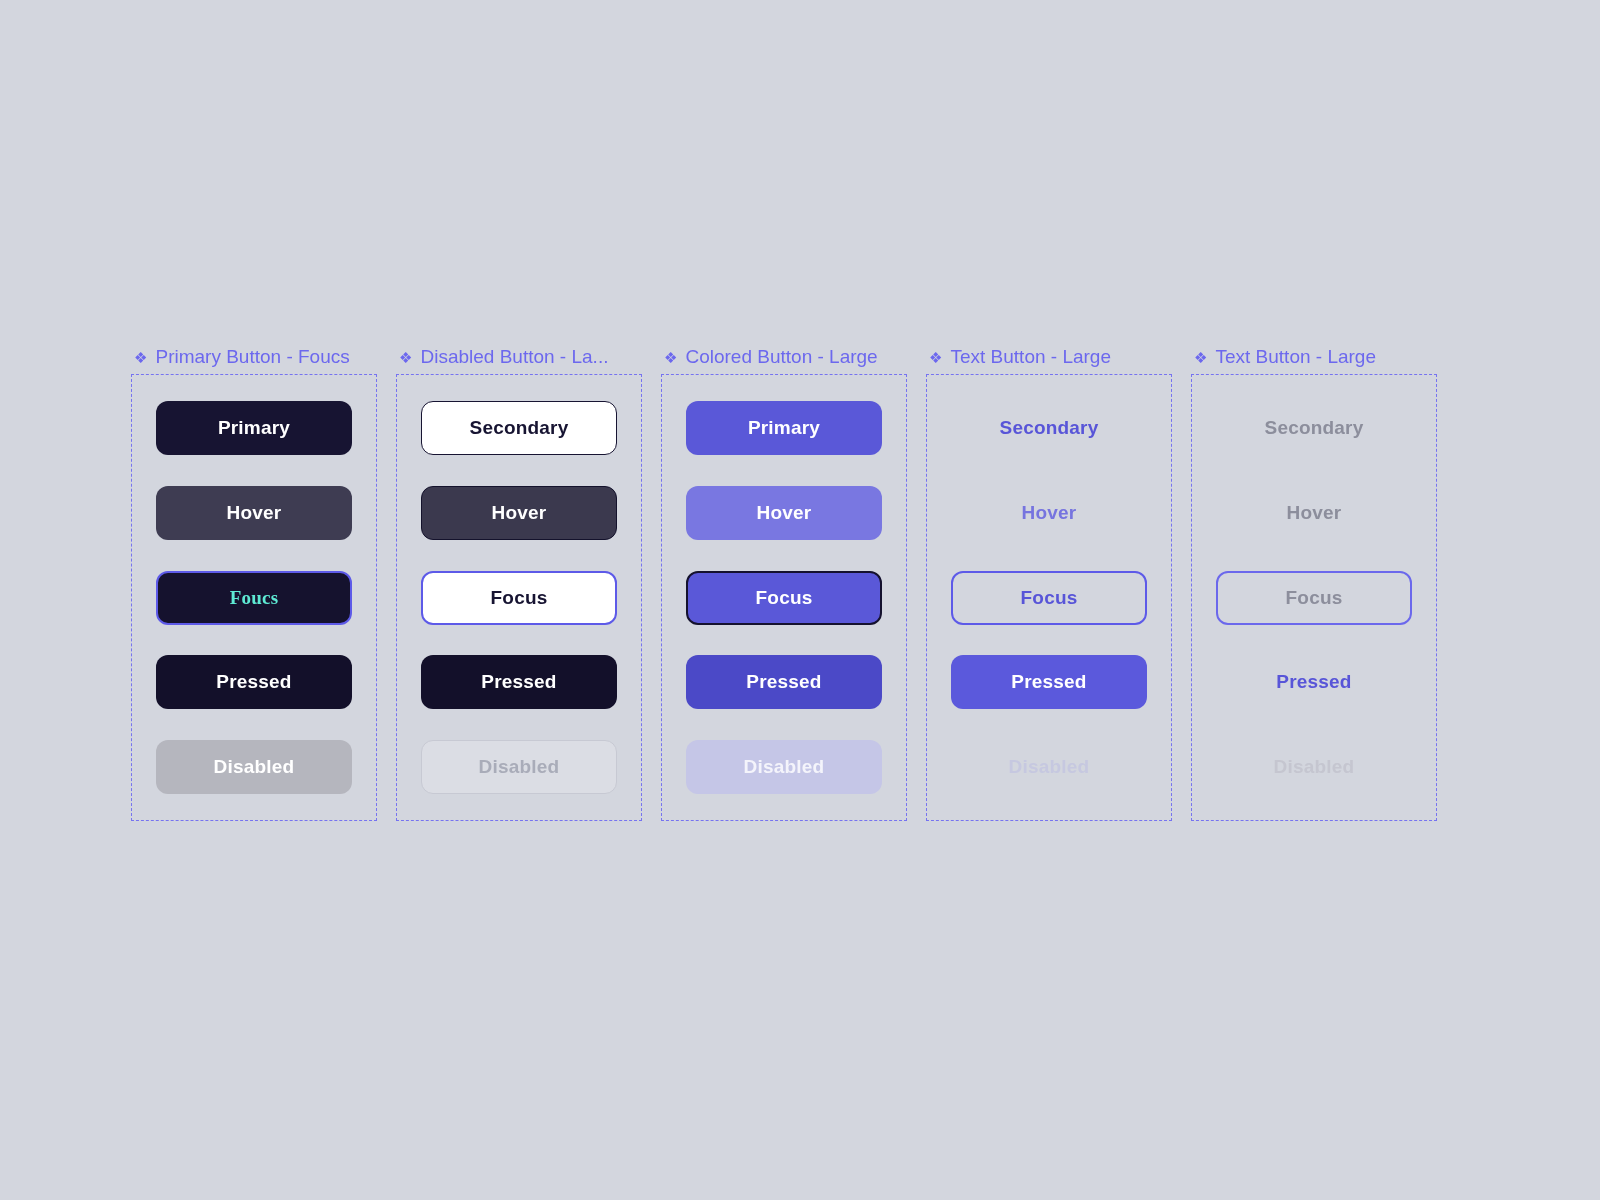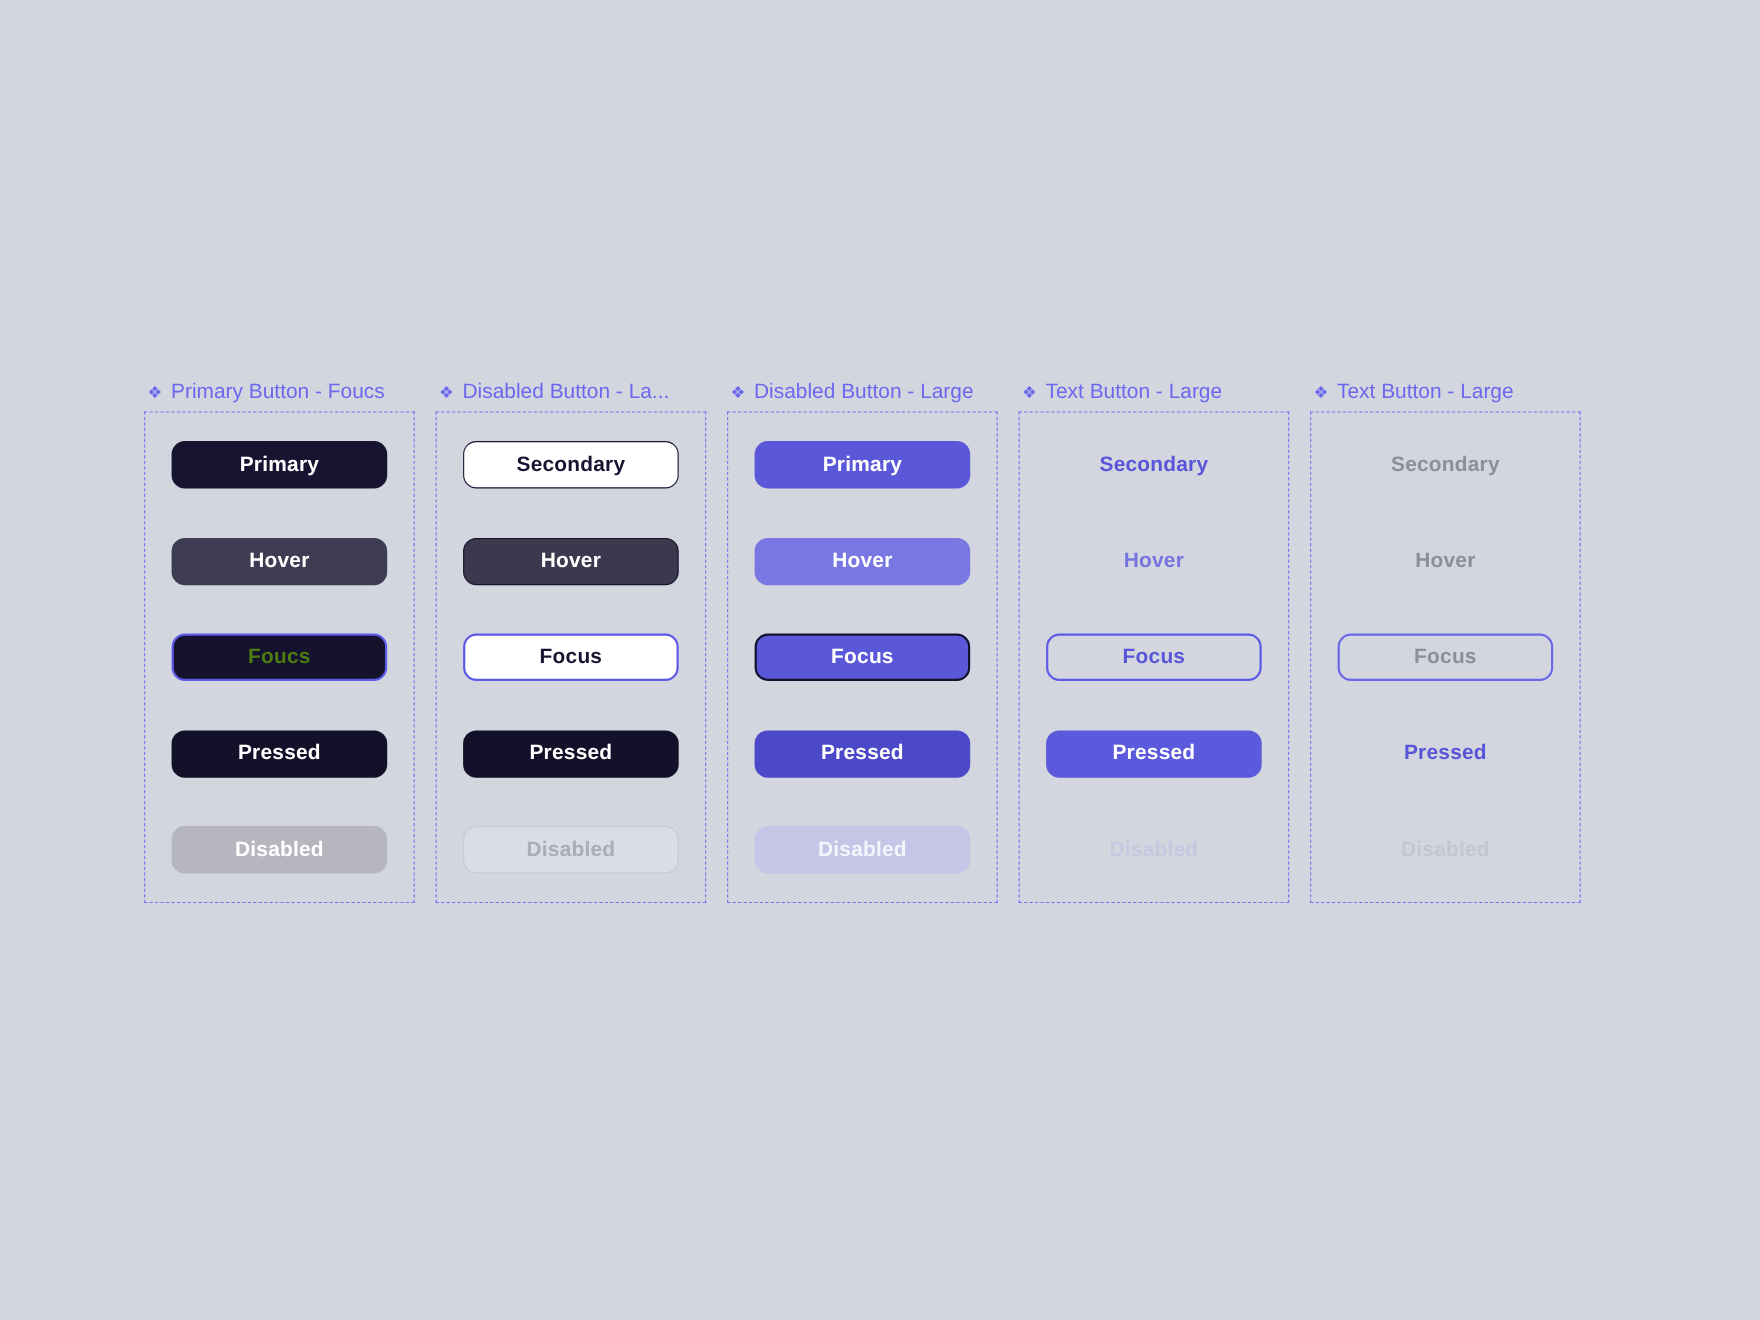--- a/index.html
+++ b/index.html
@@ -50,39 +50,39 @@
     border: 1.5px dashed #7673F0;
     box-sizing: border-box;
     display: flex;
     flex-direction: column;
     align-items: center;
     justify-content: space-between;
     padding: 26px 0;
   }
   .btn {
     width: 196px;
-    height: 43px;
+    height: 54px;
     border-radius: 12px;
     border: none;
     display: flex;
     align-items: center;
     justify-content: center;
     font-family: "Liberation Sans", sans-serif;
     font-size: 19px;
     font-weight: 700;
     letter-spacing: 0.2px;
     box-sizing: border-box;
     padding: 0;
     background: transparent;
     cursor: default;
   }
   
   .v-dark            { background: #171432; color: #FFFFFF; }
   .v-dark-hover      { background: #3E3C52; color: #FFFFFF; }
-  .v-dark-focus      { background: #15122E; color: #4d7c0f; border: 2.5px solid #5D5AE8; }
+  .v-dark-focus      { background: #15122E; color: #5eead4; border: 2.5px solid #5D5AE8; font-family: Liberation Serif, serif; }
   .v-dark-pressed    { background: #13102A; color: #FFFFFF; }
   .v-gray-disabled   { background: #B5B6BE; color: #FFFFFF; }
   
   .v-white           { background: #FFFFFF; color: #171432; border: 1.5px solid #171432; }
   .v-slate-bordered  { background: #3B394E; color: #FFFFFF; border: 1.5px solid #14122C; }
   .v-white-focus     { background: #FFFFFF; color: #171432; border: 2px solid #5D5AE8; }
   .v-light-disabled  { background: #DBDDE4; color: #A9ACB9; border: 1.5px solid #C7C9D3; }
   
   .v-purple          { background: #5A58D8; color: #FFFFFF; }
   .v-purple-hover    { background: #7977E1; color: #FFFFFF; }
@@ -130,21 +130,21 @@
       <button class="btn v-slate-bordered">Hover</button>
       <button class="btn v-white-focus">Focus</button>
       <button class="btn v-dark-pressed">Pressed</button>
       <button class="btn v-light-disabled">Disabled</button>
     </div>
   </section>
 
   <section class="group">
     <div class="group-title">
       <span class="component-icon">❖</span>
-      <span>Disabled Button - Large</span>
+      <span>Colored Button - Large</span>
     </div>
     <div class="frame">
       <button class="btn v-purple">Primary</button>
       <button class="btn v-purple-hover">Hover</button>
       <button class="btn v-purple-focus">Focus</button>
       <button class="btn v-purple-pressed">Pressed</button>
       <button class="btn v-lavender-disabled">Disabled</button>
     </div>
   </section>
 

